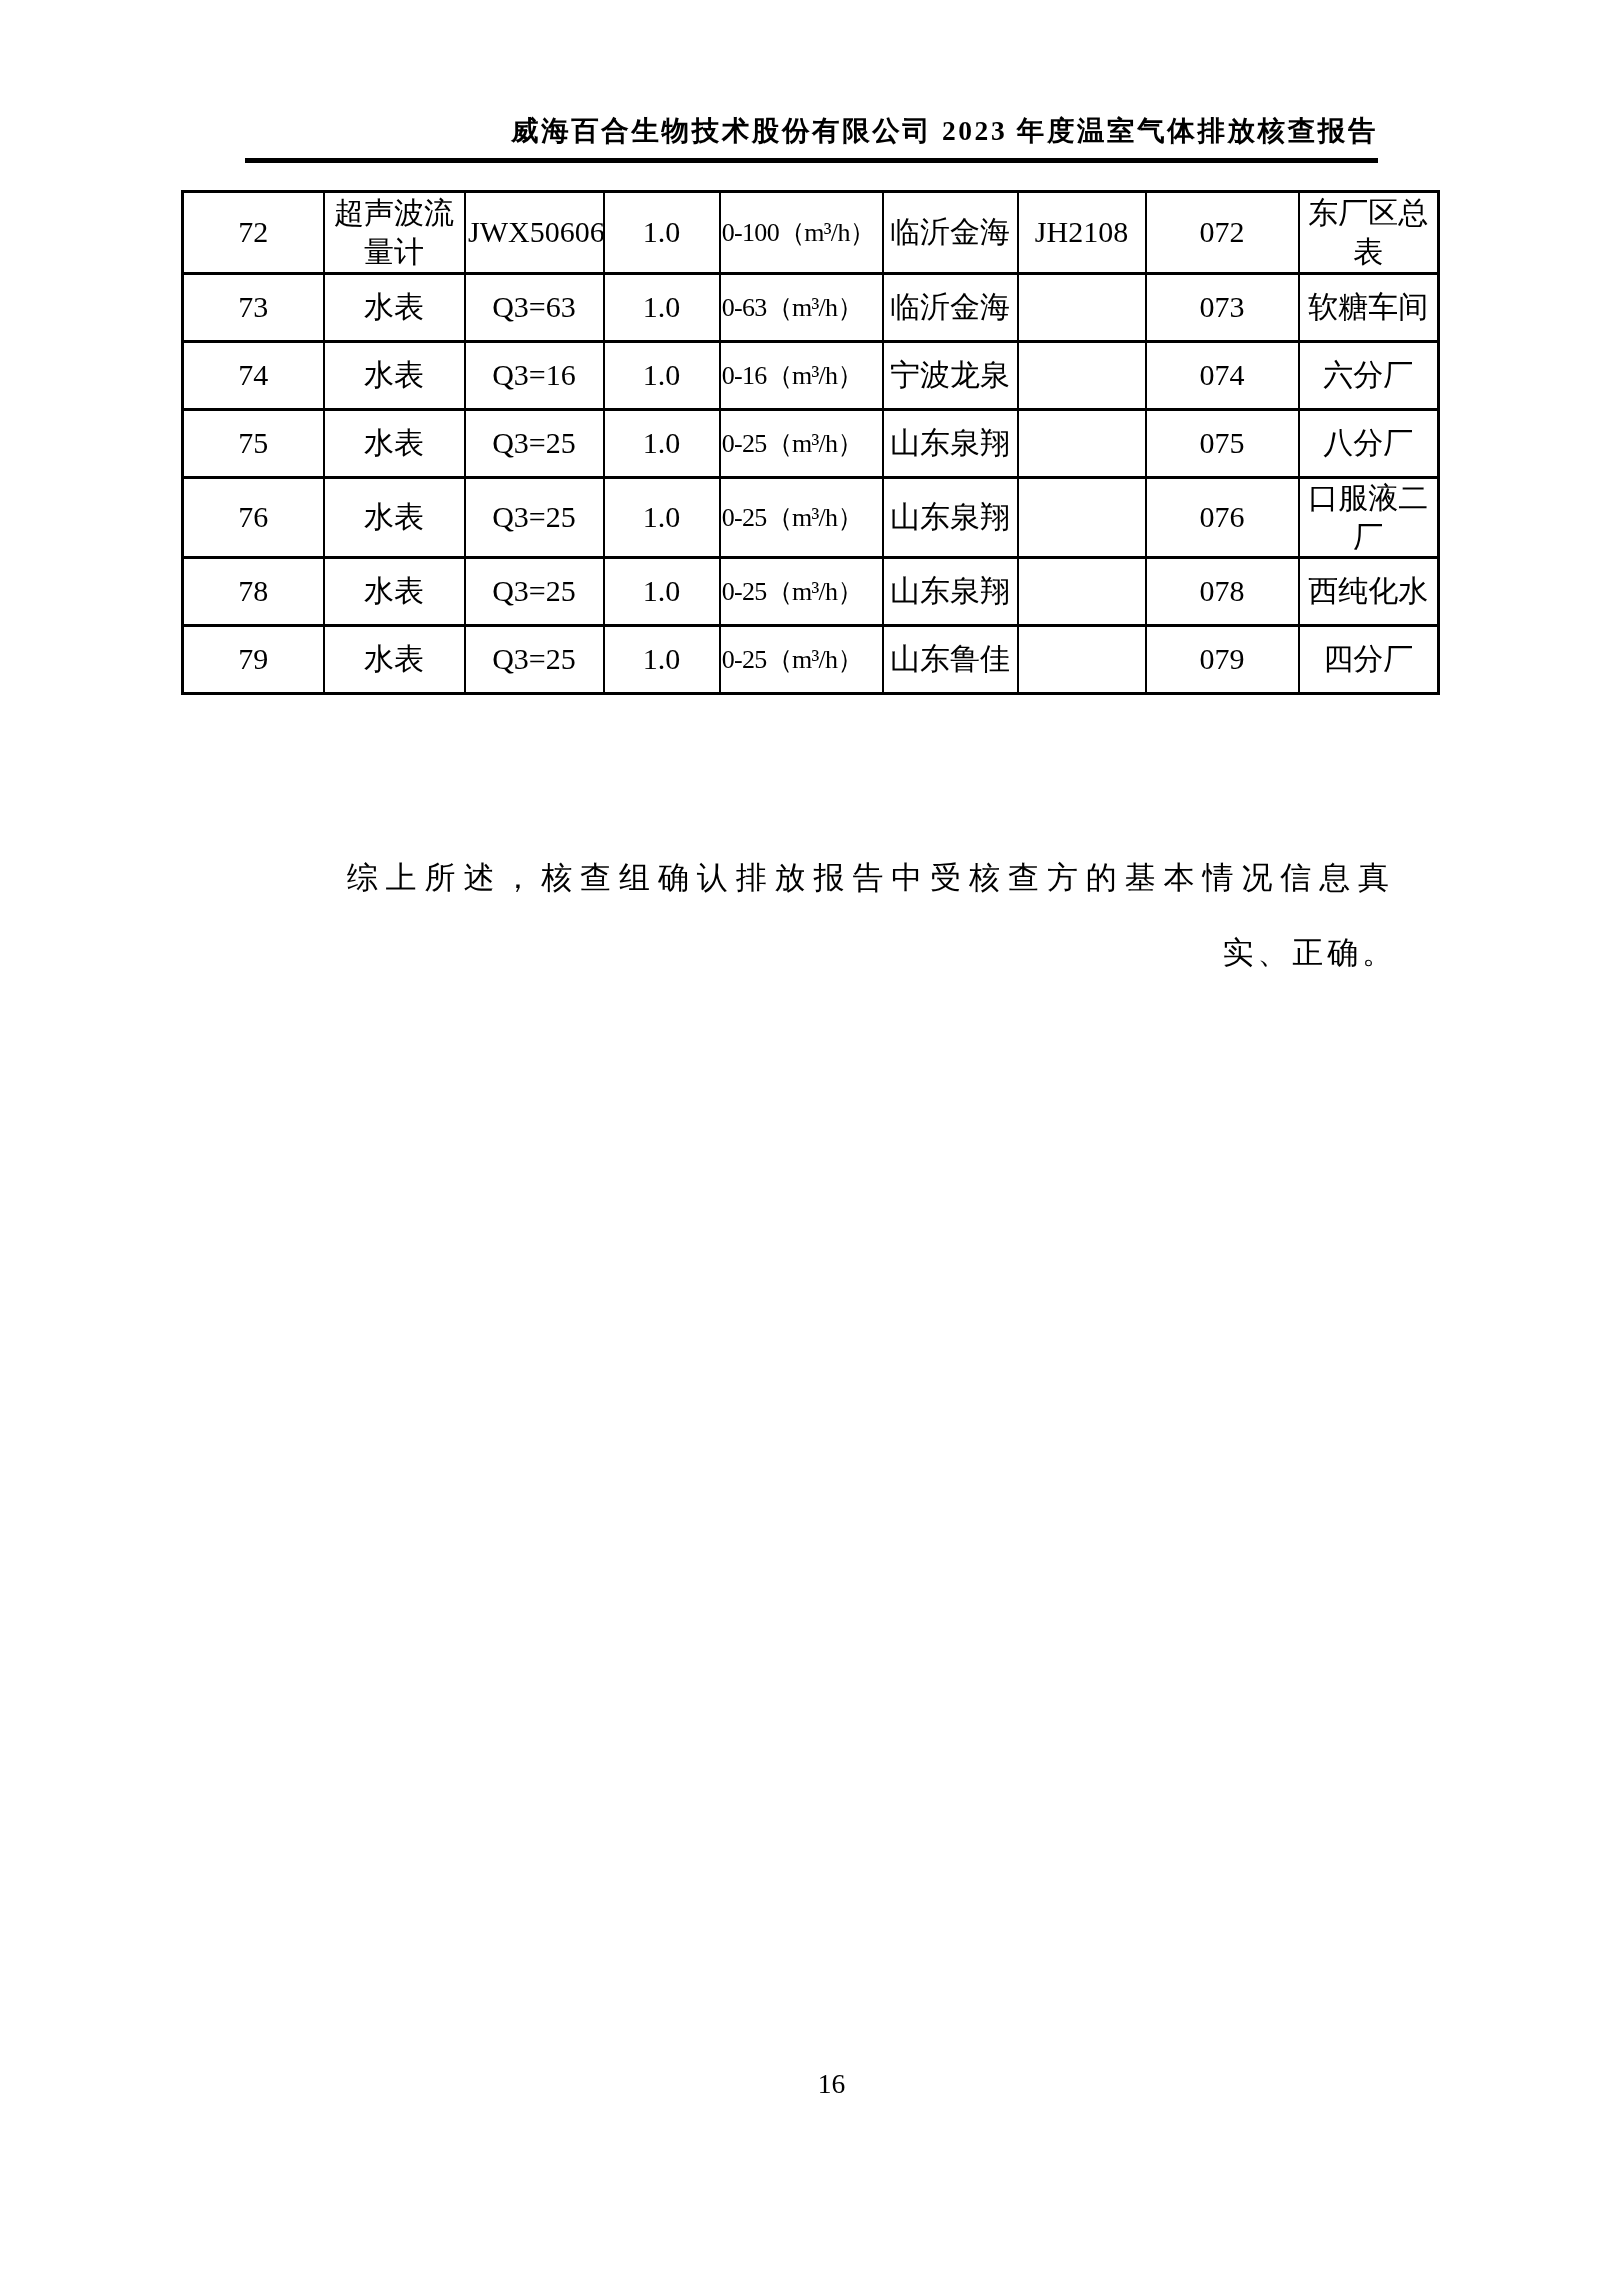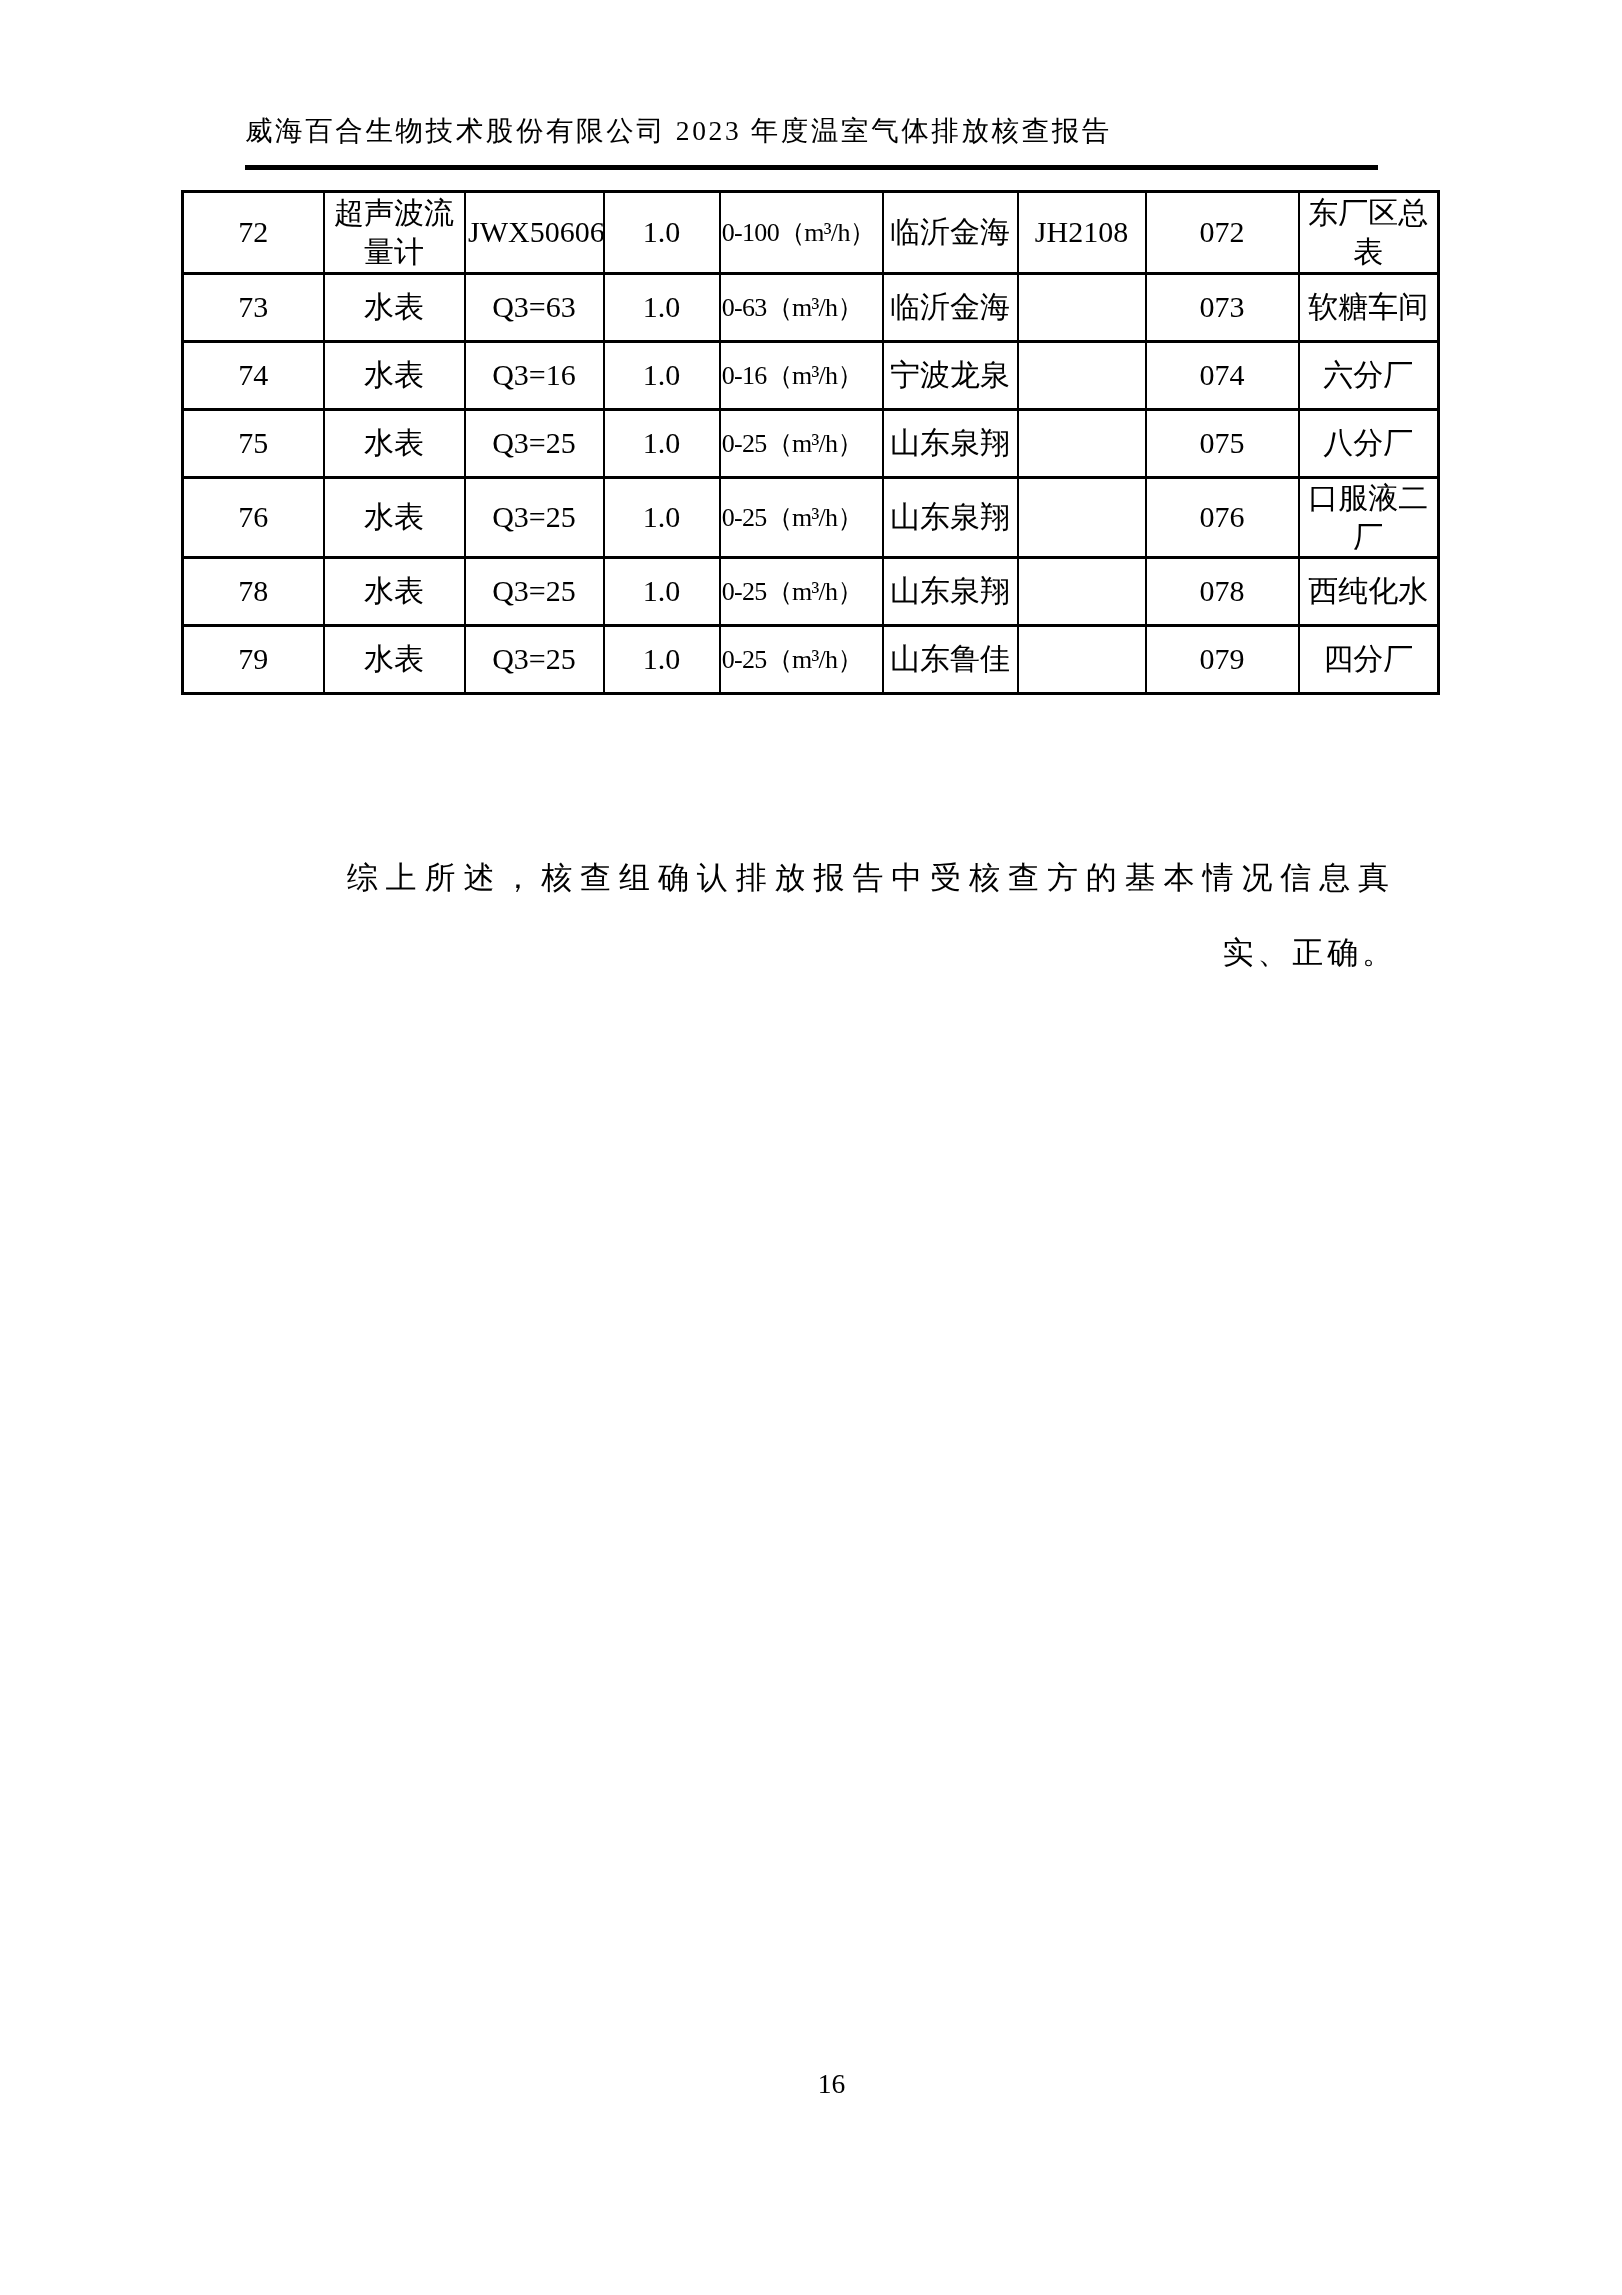--- a/index.html
+++ b/index.html
@@ -13,26 +13,27 @@
     overflow: hidden;
   }
 
   
   .doc-header {
     position: absolute;
     left: 245px;
     top: 116px;
     width: 1133px;
     border-bottom: 5.2px solid #000;
-    padding-bottom: 19px;
+    padding-bottom: 12px;
     font-size: 27.5px;
-    font-weight: normal;
+    font-weight: bold;
     letter-spacing: 2.6px;
     line-height: 1.1;
     white-space: nowrap;
+    text-align: right;
   }
 
   
   table.meter-table {
     position: absolute;
     left: 181px;
     top: 190px;
     width: 1256px;
     border-collapse: collapse;
     table-layout: fixed;

